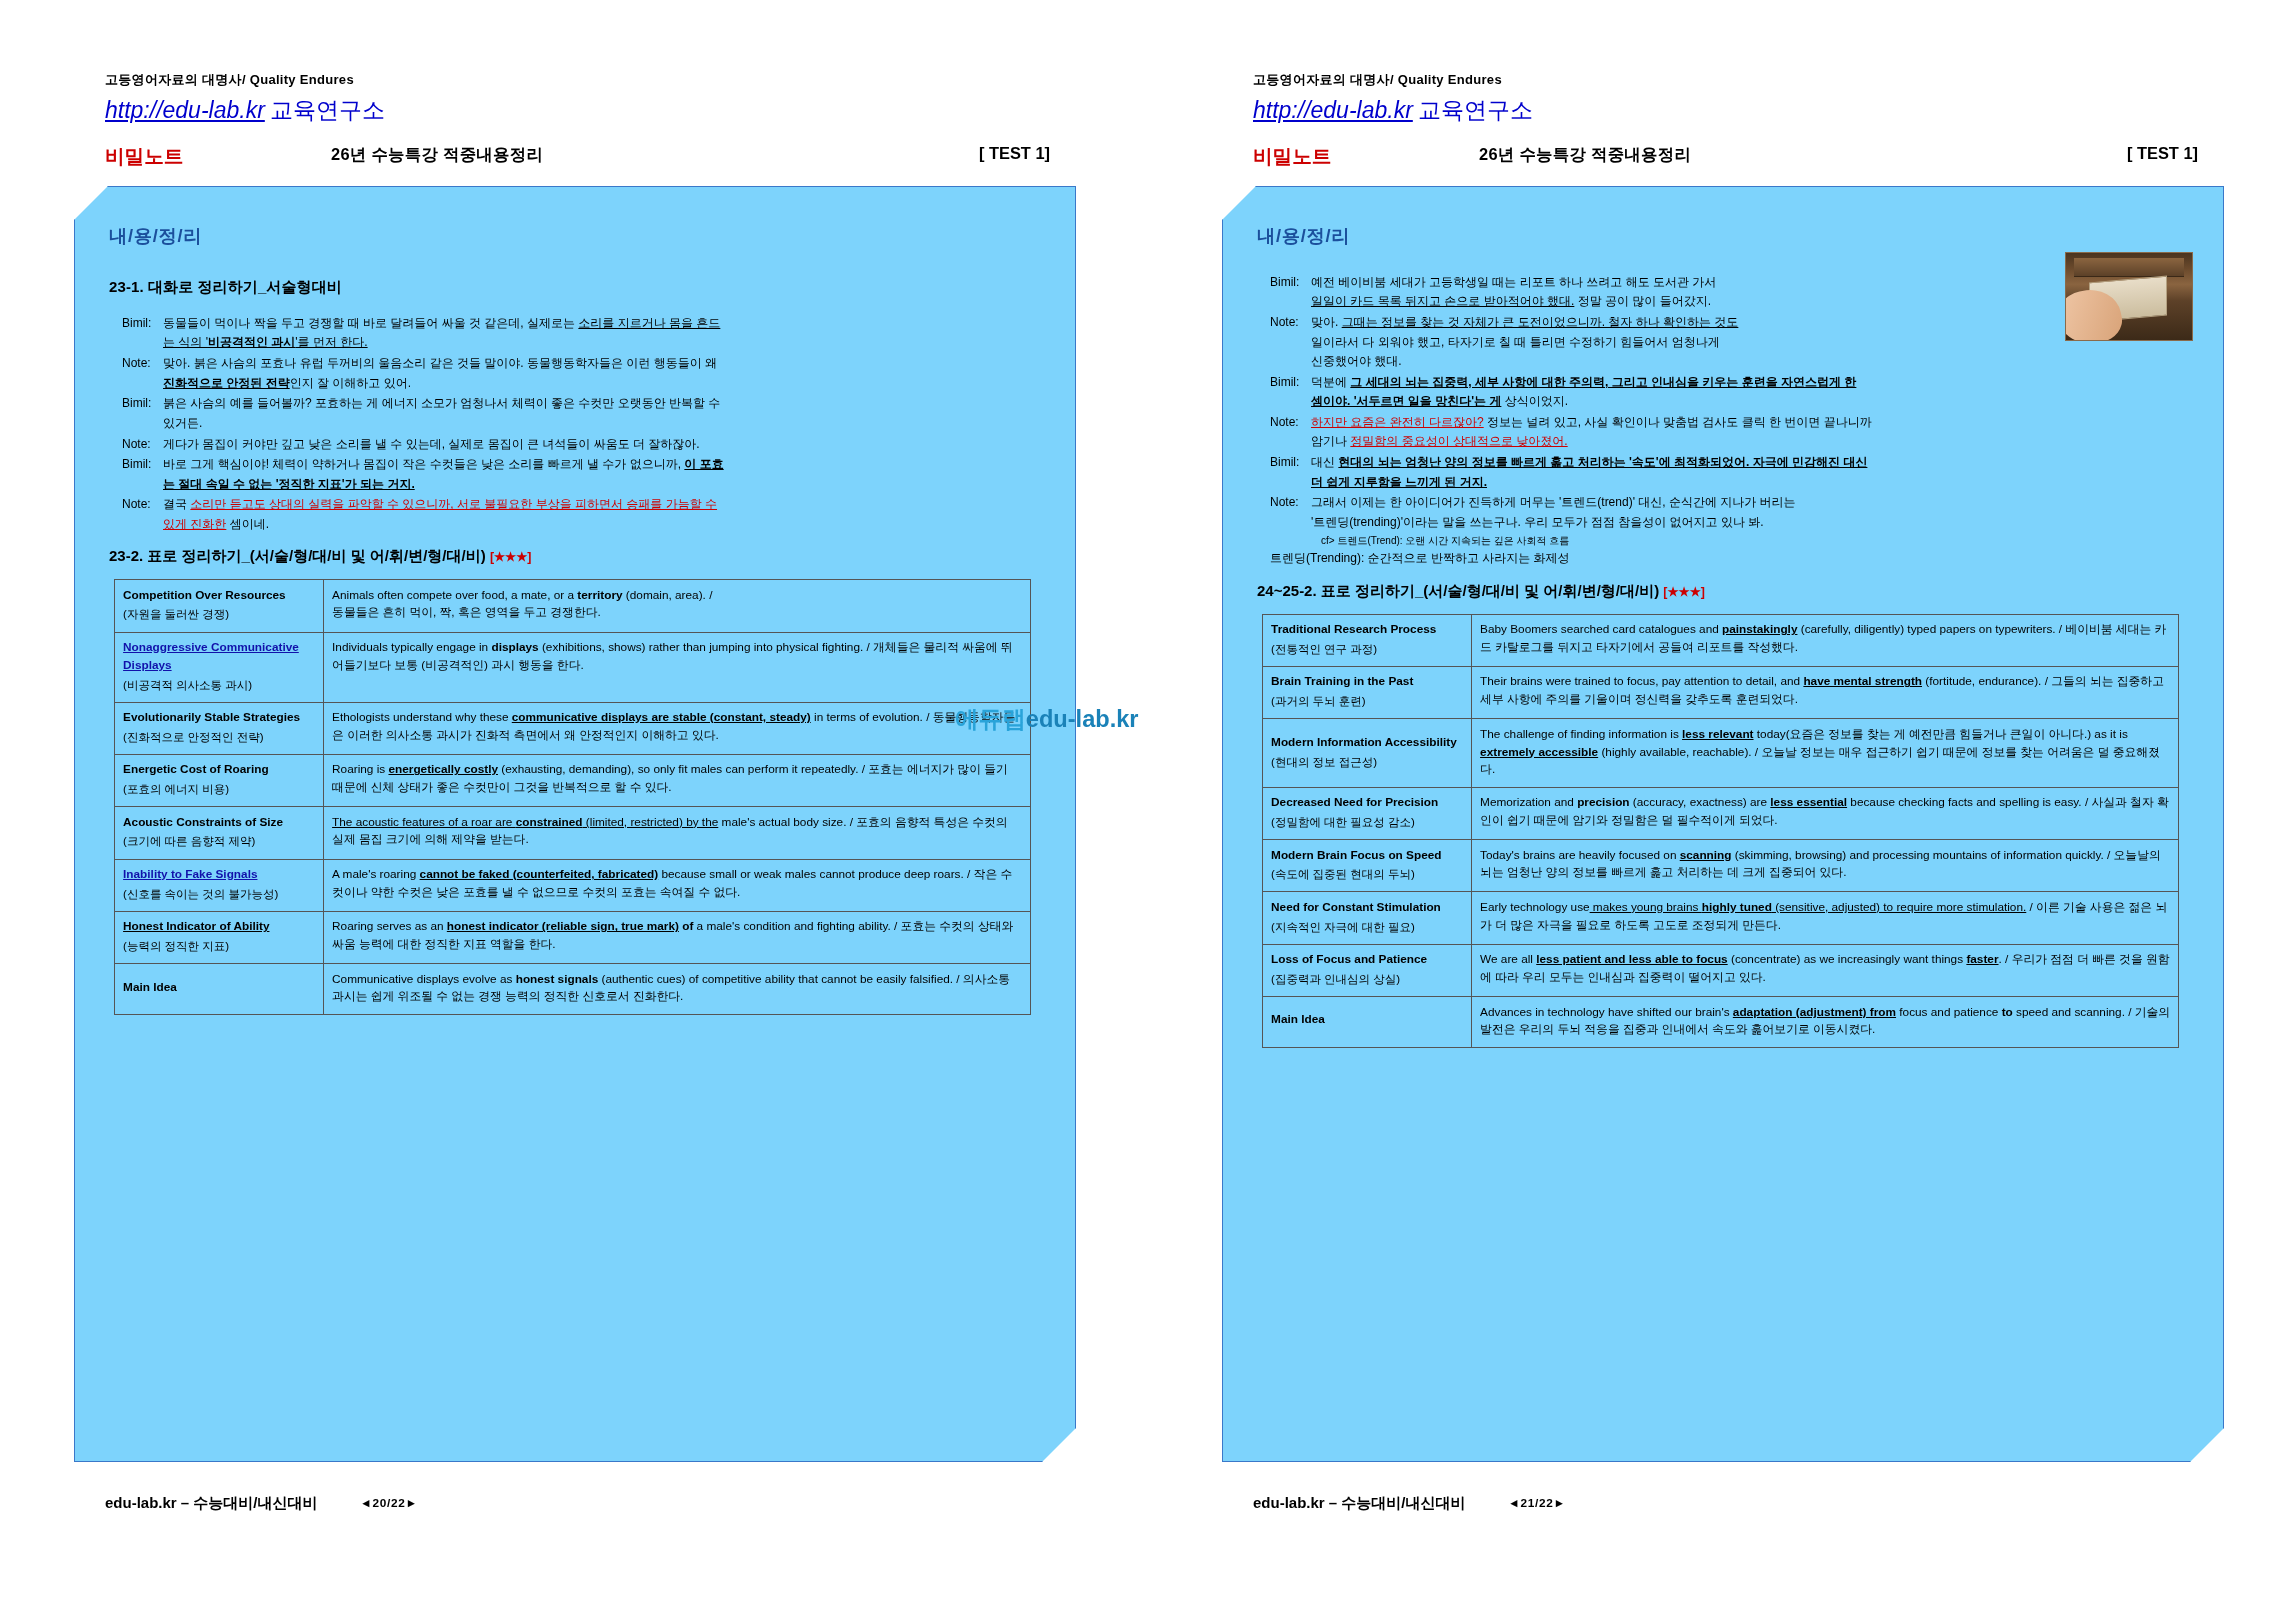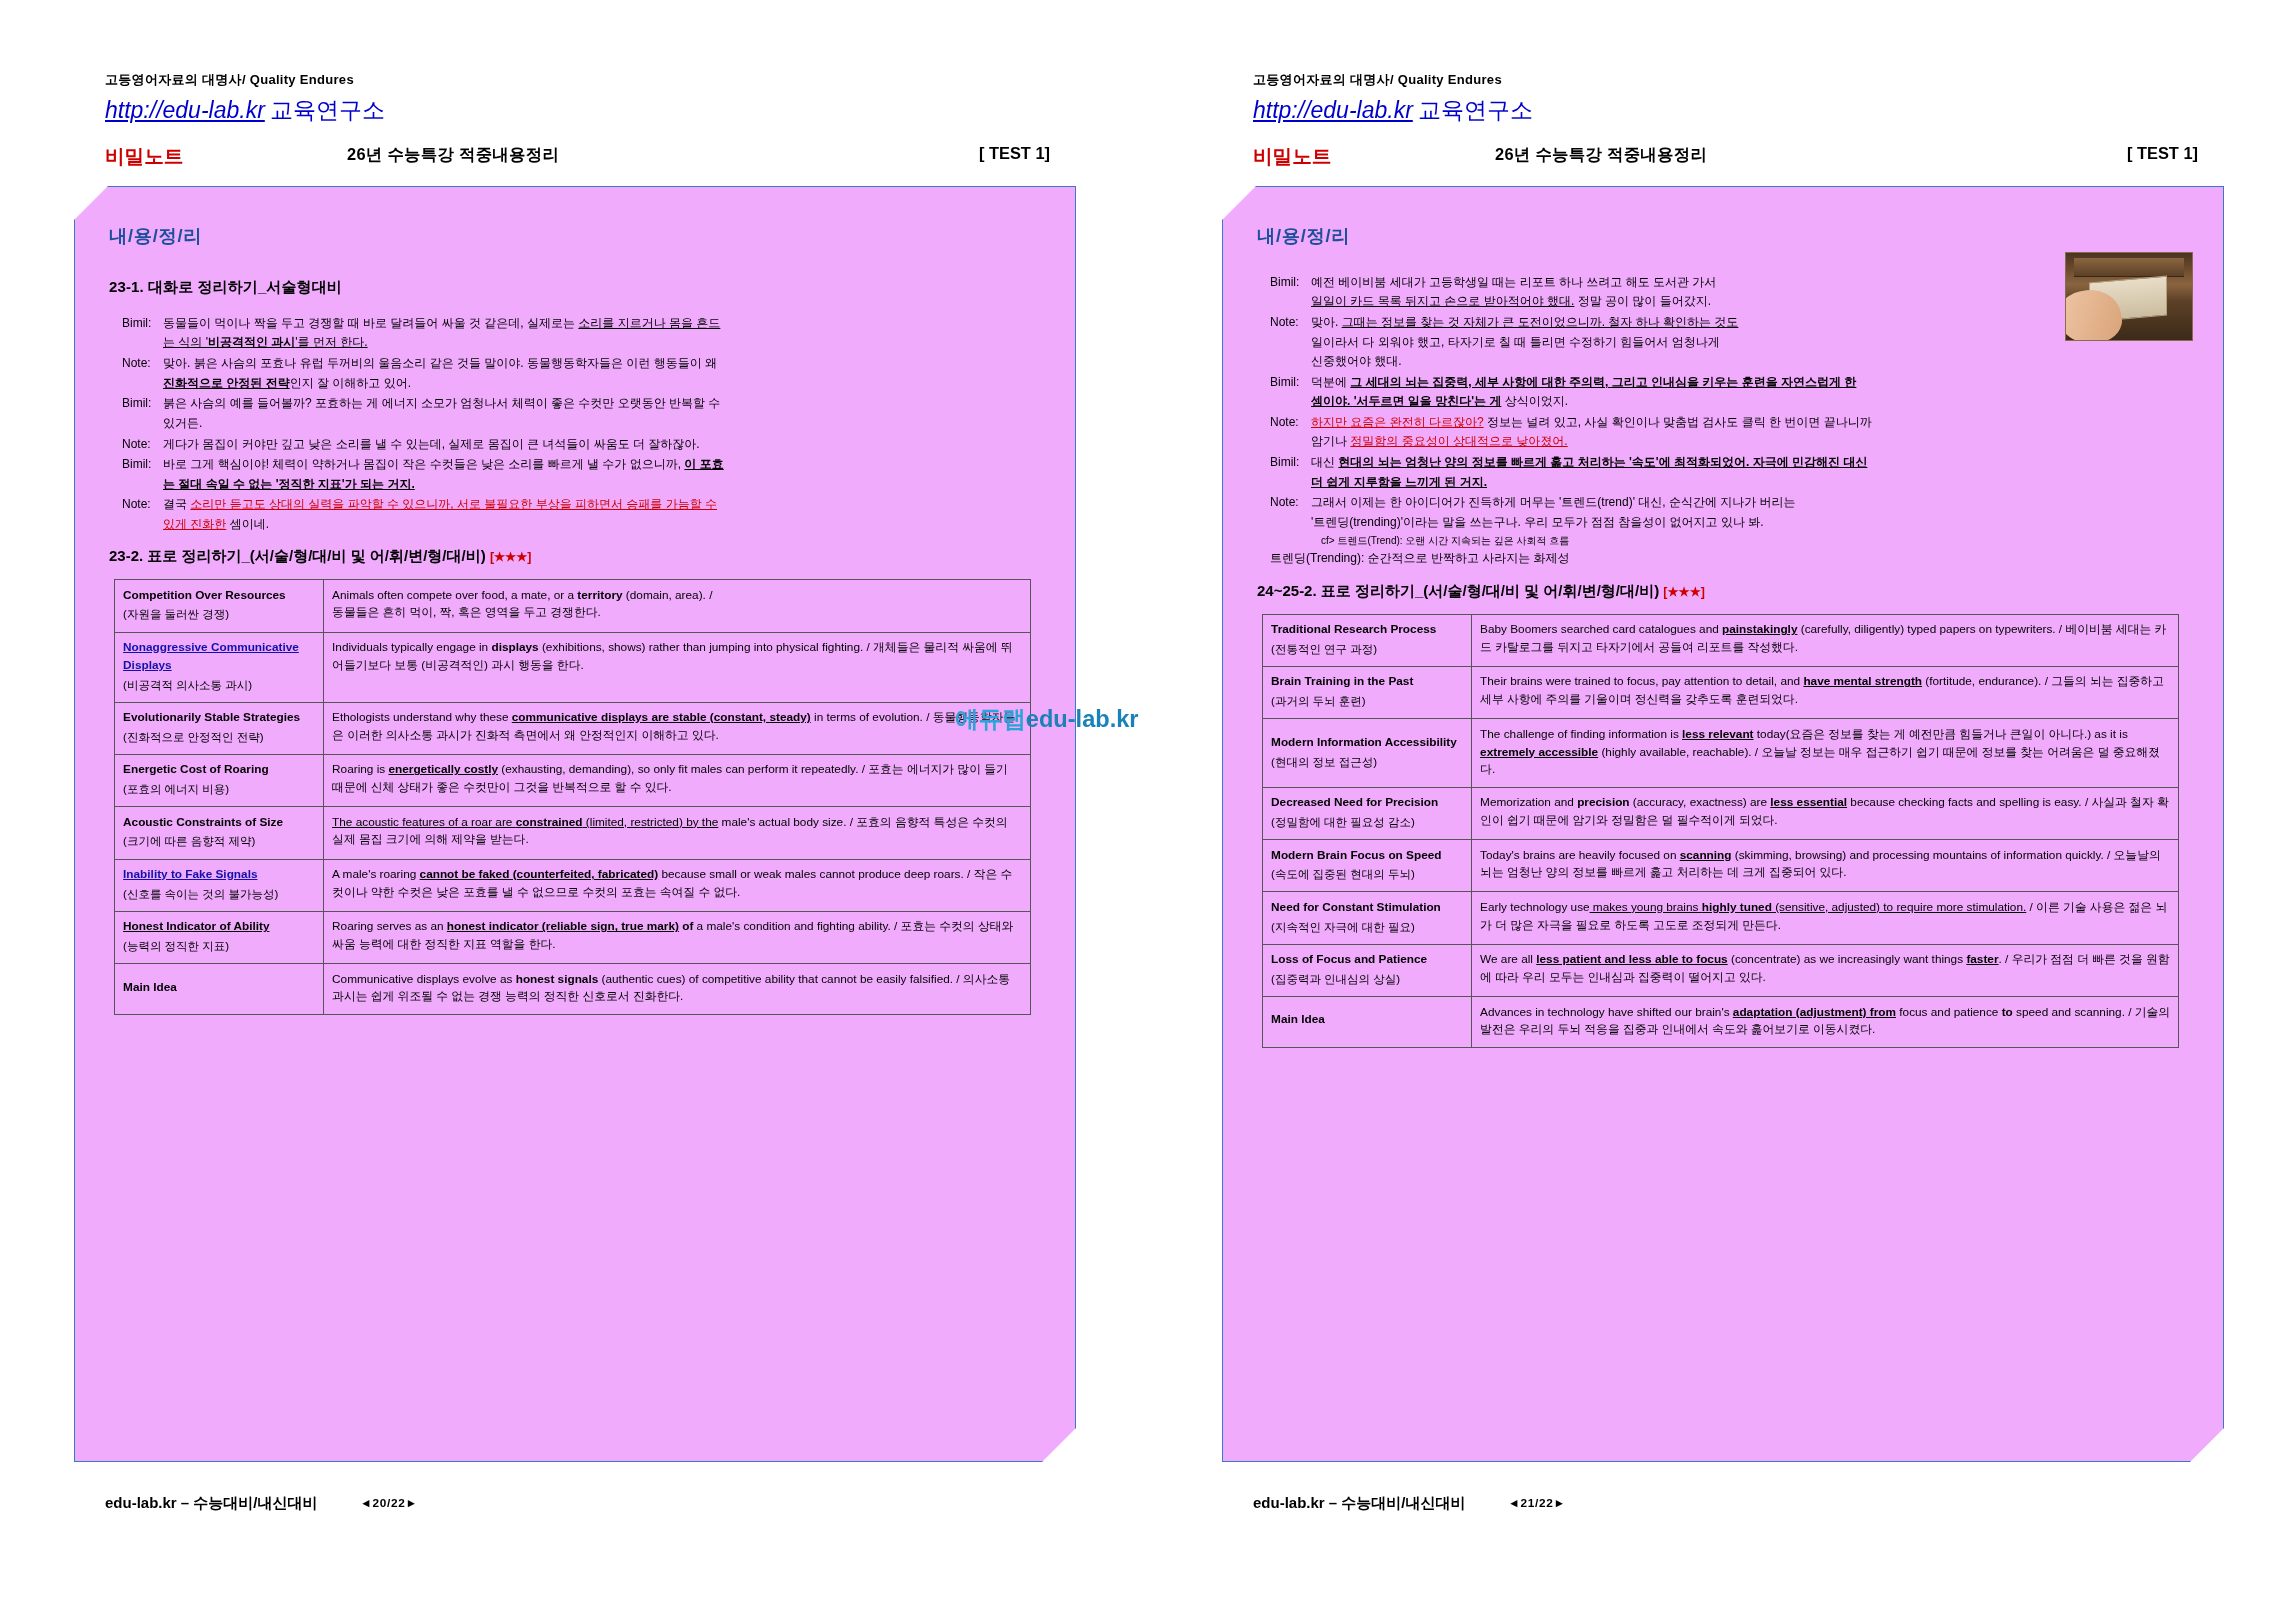--- a/index.html
+++ b/index.html
@@ -57,21 +57,21 @@
   .title-secret {
     position: absolute;
     left: 0;
     top: 0;
     font-size: 19.6px;
     font-weight: bold;
     color: #cc0000;
   }
   .title-main {
     position: absolute;
-    left: 242px;
+    left: 226px;
     top: 1.3px;
     font-size: 16.4px;
     font-weight: bold;
     letter-spacing: 0.3px;
     text-align: center;
   }
   .title-test {
     position: absolute;
     right: 23px;
     top: 1.3px;
@@ -79,21 +79,21 @@
     font-weight: bold;
   }
 
   
   .card {
     position: absolute;
     left: 74px;
     top: 186px;
     width: 1002px;
     height: 1276px;
-    background: #f0abfc;
+    background: #7dd3fc;
     border: 1.3px solid #3a78c9;
     clip-path: polygon(
        0px 34px,
        34px 0px,
        1002px 0px,
        1002px 1242px,
        968px 1276px,
        0px 1276px);
   }
   .card-inner {

